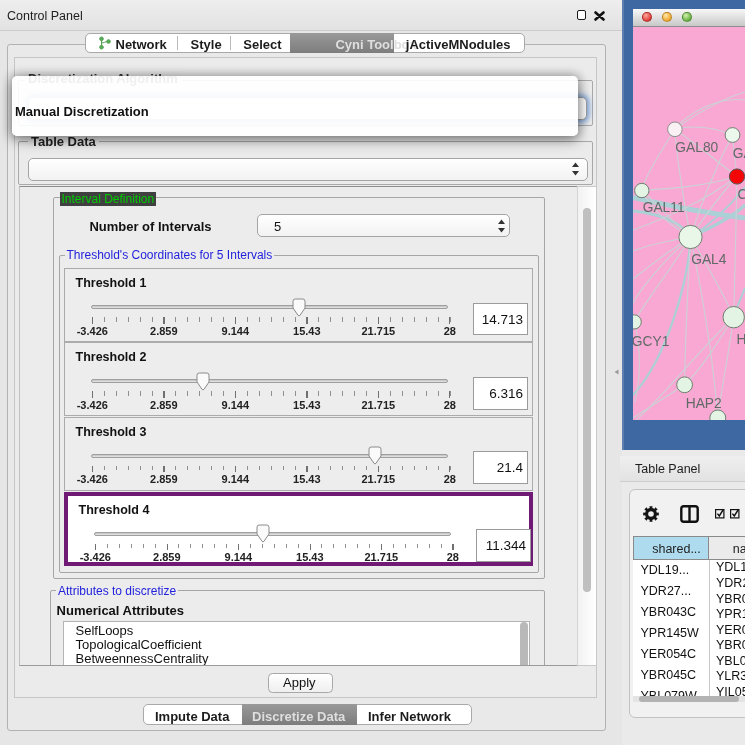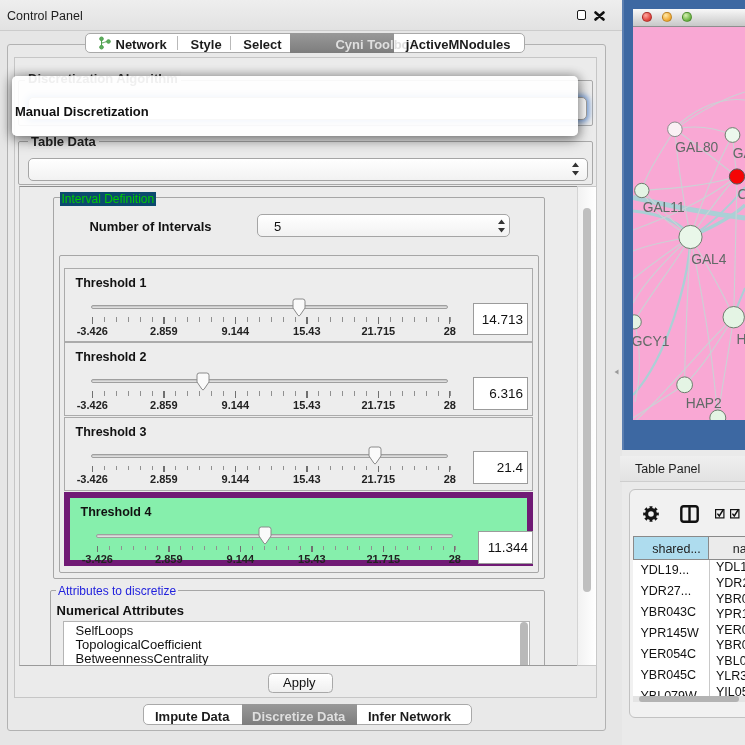--- a/index.html
+++ b/index.html
@@ -51,30 +51,31 @@
 <div class="abs" style="left:18px;top:140.5px;width:574.5px;height:44px;border:1px solid #a9a9a9;border-radius:2px;box-sizing:border-box;"></div>
 <div class="txt" style="left:28px;top:134px;font-size:13px;font-weight:bold;color:#222;background:#e9e9e9;padding:0 3px;">Table Data</div>
 <div class="abs" style="left:27.5px;top:157.5px;width:560px;height:23px;background:linear-gradient(#ffffff,#f2f2f2);border:1px solid #a5a5a5;border-radius:5px;box-sizing:border-box;"></div>
 <svg class="abs" style="left:571px;top:162px;" width="9" height="14" viewBox="0 0 9 14">
       <path d="M4.5 0.5 L8 5 L1 5 Z M4.5 13.5 L8 9 L1 9 Z" fill="#333"></path>
     </svg>
 
 <div class="abs" id="viewport" style="left:19px;top:186px;width:557.5px;height:480px;background:#ececec;border-top:1px solid #8e8e8e;border-left:1px solid #c0c0c0;border-bottom:1px solid #9a9a9a;box-sizing:border-box;overflow:hidden;">
 
   <div class="abs" style="left:33.2px;top:10.4px;width:489.6px;height:379.6px;border:1px solid #a6a6a6;border-radius:2px;"></div>
-  <div class="txt" style="left:39.5px;top:4.5px;font-size:12px;color:#00cc00;background:#0c4a6e;padding:0 2px;">Interval Definition</div>
+  <div class="txt" style="left:39.5px;top:4.5px;font-size:12px;color:#00cc00;background:#404040;padding:0 2px;">Interval Definition</div>
 
   <div class="txt" style="left:69.4px;top:32px;font-size:13px;font-weight:bold;color:#111;">Number of Intervals</div>
   <div class="abs" style="left:236.6px;top:26.6px;width:253.6px;height:23.9px;background:linear-gradient(#ffffff,#f2f2f2);border:1px solid #a5a5a5;border-radius:5px;box-sizing:border-box;"></div>
   <div class="txt" style="left:254px;top:32px;font-size:13px;color:#111;">5</div>
   <svg class="abs" style="left:477px;top:32px;" width="9" height="14" viewBox="0 0 9 14">
         <path d="M4.5 0.5 L8 5 L1 5 Z M4.5 13.5 L8 9 L1 9 Z" fill="#333"></path>
       </svg>
 
   <div class="abs" style="left:38.9px;top:67.5px;width:478.3px;height:316px;border:1px solid #a6a6a6;border-radius:2px;"></div>
+  <div class="txt" style="left:44.5px;top:61px;font-size:12px;color:#2222dd;background:#ececec;padding:0 2px;">Threshold's Coordinates for 5 Intervals</div>
 
   <div class="abs" style="left:43.5px;top:81.2px;width:469.8px;height:74px;background:#ededed;border:1px solid #ababab;box-sizing:border-box;">
     <div class="txt" style="left:11px;top:7px;font-size:12.5px;font-weight:bold;color:#111;">Threshold 1</div>
     <div class="abs" style="left:26px;top:36px;width:357.5px;height:4px;background:linear-gradient(#c0c0c0,#e8e8e8);border:1px solid #9f9f9f;border-radius:2.5px;box-sizing:border-box;"></div>
     <div class="abs" style="left:27.4px;top:48px;width:359px;height:4.5px;background:repeating-linear-gradient(90deg,#909090 0,#909090 1px,transparent 1px,transparent 11.92px);"></div>
     <div class="abs" style="left:27.4px;top:48px;width:359px;height:6.5px;background:repeating-linear-gradient(90deg,#707070 0,#707070 1px,transparent 1px,transparent 71.5px);"></div>
     <div class="txt" style="left:27.8px;top:55.5px;transform:translateX(-50%);font-size:11px;font-weight:bold;color:#222;">-3.426</div>
     <div class="txt" style="left:99.3px;top:55.5px;transform:translateX(-50%);font-size:11px;font-weight:bold;color:#222;">2.859</div>
     <div class="txt" style="left:170.8px;top:55.5px;transform:translateX(-50%);font-size:11px;font-weight:bold;color:#222;">9.144</div>
     <div class="txt" style="left:242.3px;top:55.5px;transform:translateX(-50%);font-size:11px;font-weight:bold;color:#222;">15.43</div>
@@ -113,21 +114,21 @@
     <div class="txt" style="left:170.8px;top:55.5px;transform:translateX(-50%);font-size:11px;font-weight:bold;color:#222;">9.144</div>
     <div class="txt" style="left:242.3px;top:55.5px;transform:translateX(-50%);font-size:11px;font-weight:bold;color:#222;">15.43</div>
     <div class="txt" style="left:313.8px;top:55.5px;transform:translateX(-50%);font-size:11px;font-weight:bold;color:#222;">21.715</div>
     <div class="txt" style="left:385.3px;top:55.5px;transform:translateX(-50%);font-size:11px;font-weight:bold;color:#222;">28</div>
     <svg class="abs" style="left:303.3px;top:28.5px;" width="14" height="19" viewBox="0 0 14 19">
           <path d="M1,3.2 Q1,1 3.2,1 L10.8,1 Q13,1 13,3.2 L13,10 L8,17.3 Q7,18.6 6,17.3 L1,10 Z" fill="#fafafa" stroke="#8a8a8a" stroke-width="1"></path>
         </svg>
     <div class="abs" style="left:408.2px;top:33.5px;width:55.3px;height:32.8px;background:#fff;border:1px solid #9b9b9b;box-sizing:border-box;"></div>
     <div class="txt" style="left:408.2px;top:42.5px;width:50.3px;text-align:right;font-size:13.5px;color:#111;">21.4</div>
   </div>
-  <div class="abs" style="left:43.5px;top:304.6px;width:469.8px;height:74px;background:#86efac;border:6px solid #701a75;box-sizing:border-box;">
+  <div class="abs" style="left:43.5px;top:304.6px;width:469.8px;height:74px;background:#ffffff;border:4px solid #701a75;box-sizing:border-box;">
     <div class="txt" style="left:11px;top:7px;font-size:12.5px;font-weight:bold;color:#111;">Threshold 4</div>
     <div class="abs" style="left:26px;top:36px;width:357.5px;height:4px;background:linear-gradient(#c0c0c0,#e8e8e8);border:1px solid #9f9f9f;border-radius:2.5px;box-sizing:border-box;"></div>
     <div class="abs" style="left:27.4px;top:48px;width:359px;height:4.5px;background:repeating-linear-gradient(90deg,#909090 0,#909090 1px,transparent 1px,transparent 11.92px);"></div>
     <div class="abs" style="left:27.4px;top:48px;width:359px;height:6.5px;background:repeating-linear-gradient(90deg,#707070 0,#707070 1px,transparent 1px,transparent 71.5px);"></div>
     <div class="txt" style="left:27.8px;top:55.5px;transform:translateX(-50%);font-size:11px;font-weight:bold;color:#222;">-3.426</div>
     <div class="txt" style="left:99.3px;top:55.5px;transform:translateX(-50%);font-size:11px;font-weight:bold;color:#222;">2.859</div>
     <div class="txt" style="left:170.8px;top:55.5px;transform:translateX(-50%);font-size:11px;font-weight:bold;color:#222;">9.144</div>
     <div class="txt" style="left:242.3px;top:55.5px;transform:translateX(-50%);font-size:11px;font-weight:bold;color:#222;">15.43</div>
     <div class="txt" style="left:313.8px;top:55.5px;transform:translateX(-50%);font-size:11px;font-weight:bold;color:#222;">21.715</div>
     <div class="txt" style="left:385.3px;top:55.5px;transform:translateX(-50%);font-size:11px;font-weight:bold;color:#222;">28</div>

